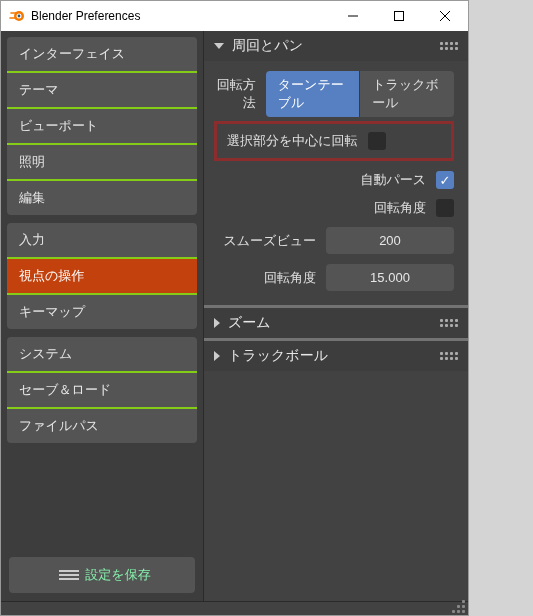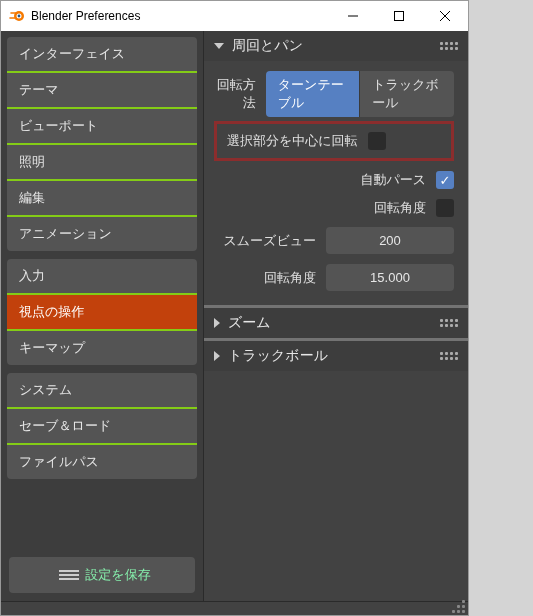--- a/index.html
+++ b/index.html
@@ -189,21 +189,20 @@
 
   <div class="body">
 
     <div class="sidebar">
       <div class="sb-group">
         <div class="sb-item">インターフェイス</div>
         <div class="sb-item">テーマ</div>
         <div class="sb-item">ビューポート</div>
         <div class="sb-item">照明</div>
         <div class="sb-item">編集</div>
-        <div class="sb-item">アニメーション</div>
       </div>
       <div class="sb-group">
         <div class="sb-item">入力</div>
         <div class="sb-item active">視点の操作</div>
         <div class="sb-item">キーマップ</div>
       </div>
       <div class="sb-group">
         <div class="sb-item">システム</div>
         <div class="sb-item">セーブ＆ロード</div>
         <div class="sb-item">ファイルパス</div>

